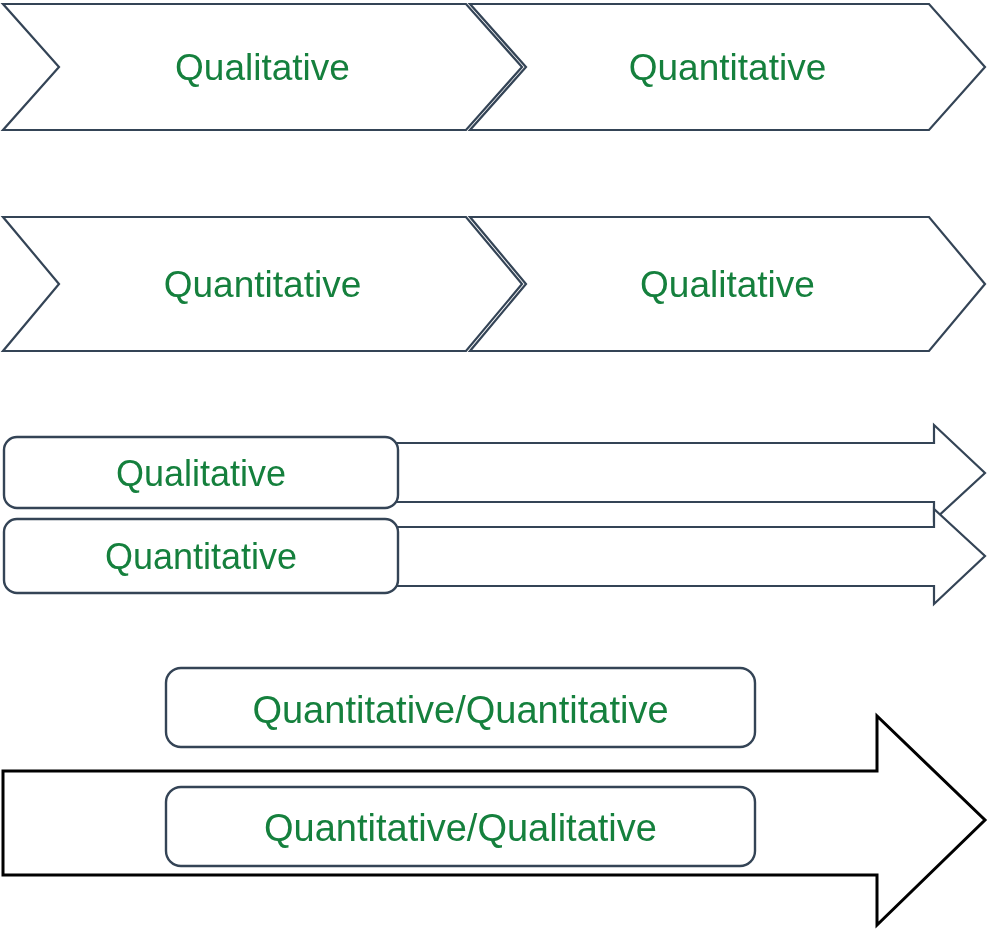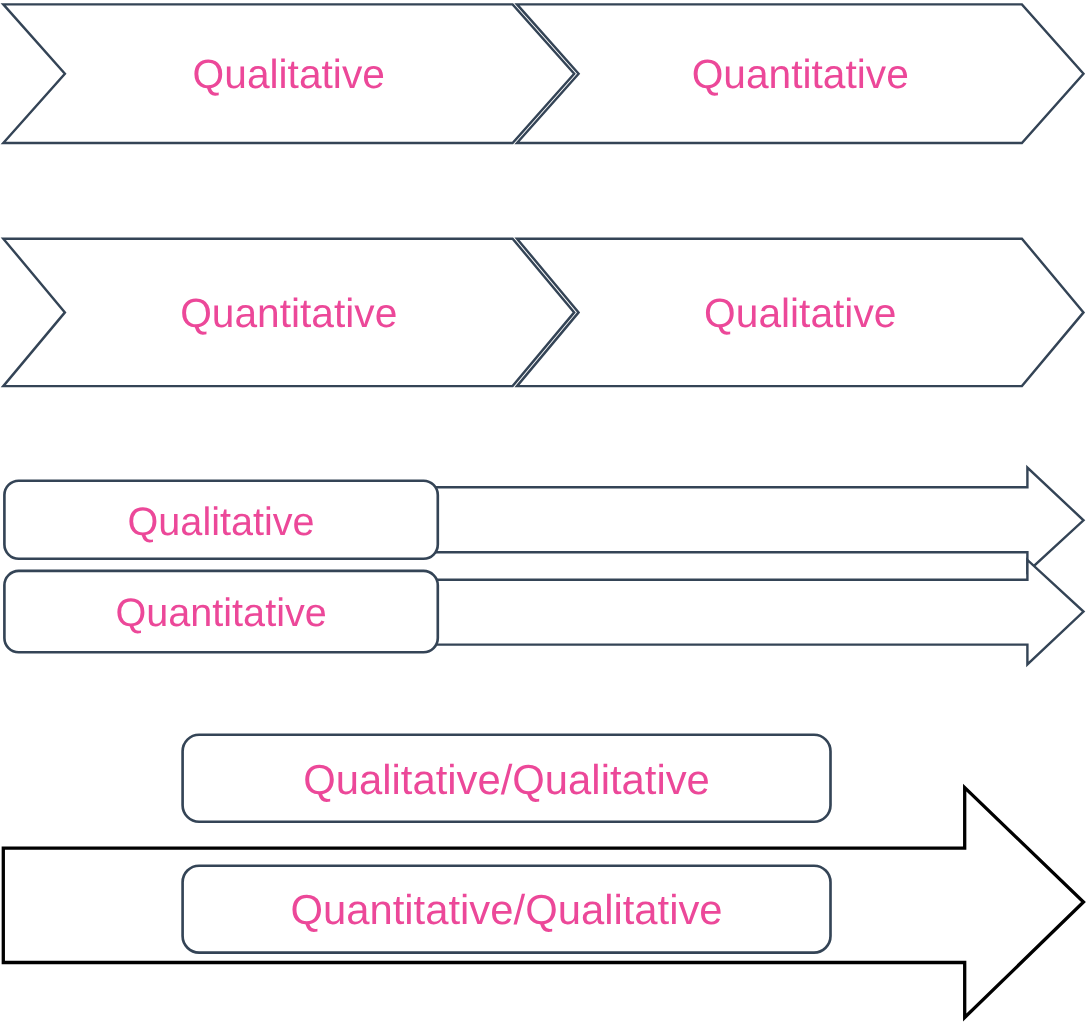--- a/index.html
+++ b/index.html
@@ -38,21 +38,21 @@
     stroke-linejoin: round;
   }
   .big-arrow-outline {
     fill: #ffffff;
     stroke: #000000;
     stroke-width: 3;
     stroke-linejoin: miter;
   }
   .diagram-label {
     position: absolute;
-    color: #ec4899;
+    color: #15803d;
     font-family: "Liberation Sans", sans-serif;
     font-weight: 400;
     white-space: nowrap;
     text-align: center;
     line-height: 1;
     user-select: none;
   }
   .label-lg { font-size: 37px; }
   .label-md { font-size: 36px; }
   .label-xl { font-size: 38px; }
@@ -85,16 +85,16 @@
 
   <div class="diagram-label label-lg" style="left:3px; top:49px; width:519px;">Qualitative</div>
   <div class="diagram-label label-lg" style="left:470px; top:49px; width:515px;">Quantitative</div>
 
   <div class="diagram-label label-lg" style="left:3px; top:266px; width:519px;">Quantitative</div>
   <div class="diagram-label label-lg" style="left:470px; top:266px; width:515px;">Qualitative</div>
 
   <div class="diagram-label label-md" style="left:4px; top:456px; width:394px;">Qualitative</div>
   <div class="diagram-label label-md" style="left:4px; top:539px; width:394px;">Quantitative</div>
 
-  <div class="diagram-label label-xl" style="left:166px; top:691px; width:589px;">Qualitative/Qualitative</div>
+  <div class="diagram-label label-xl" style="left:166px; top:691px; width:589px;">Quantitative/Quantitative</div>
   <div class="diagram-label label-xl" style="left:166px; top:809px; width:589px;text-align:center;">Quantitative/Qualitative</div>
 
 </div>
 
 </body></html>

